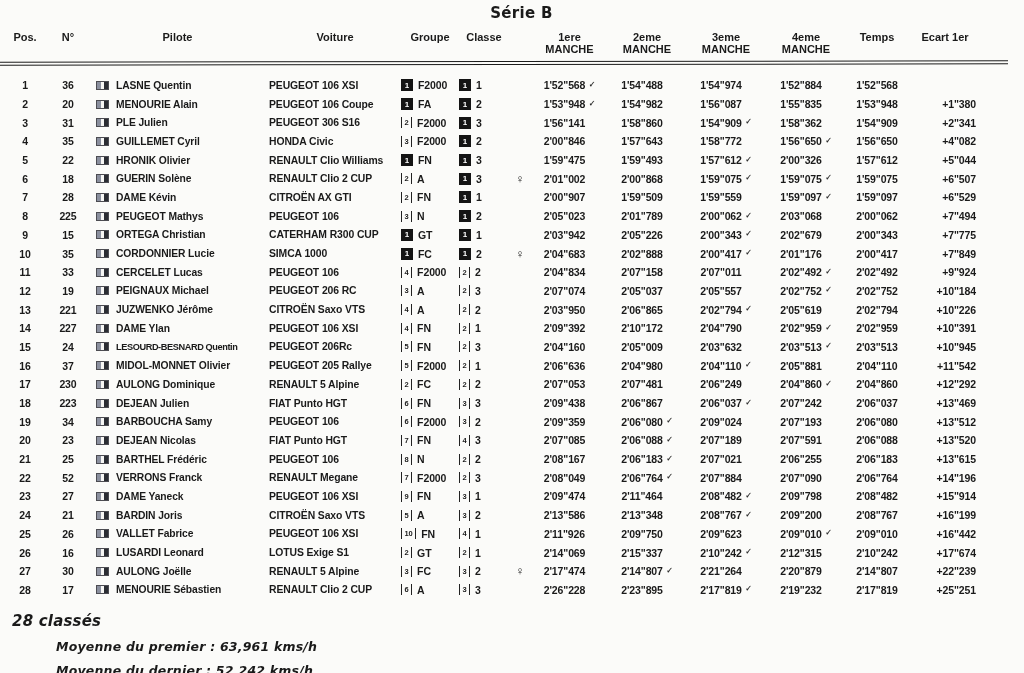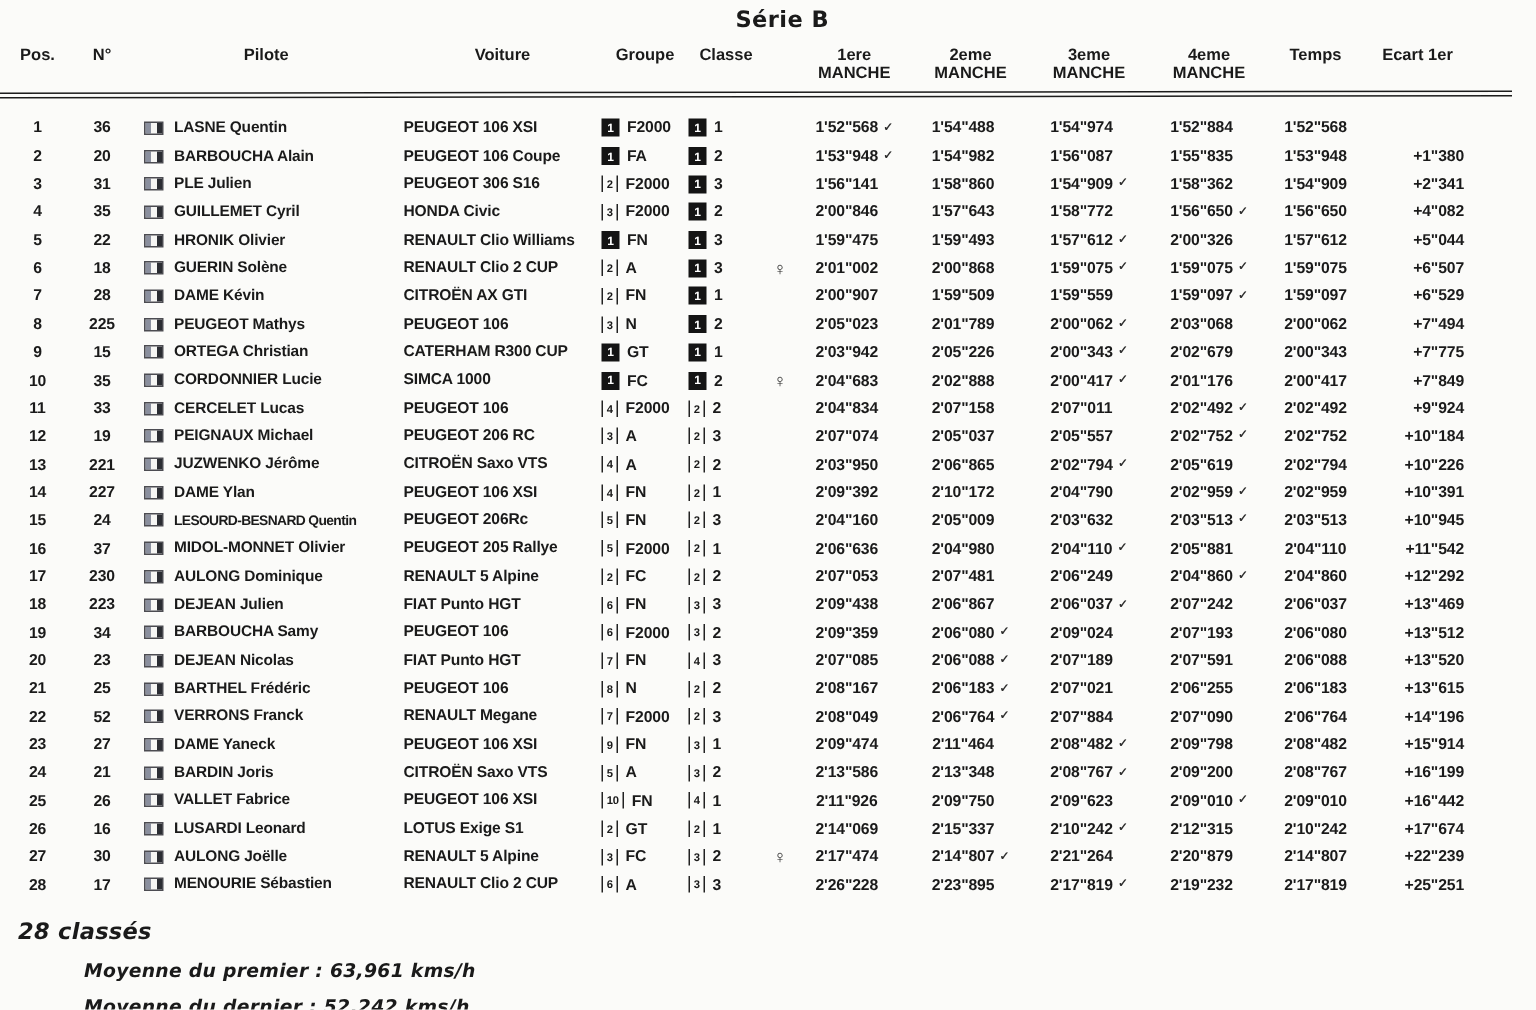--- a/index.html
+++ b/index.html
@@ -150,21 +150,21 @@
             <span class="chk" style="visibility: hidden;">✓</span>
     </div>
     <div class="td temps">1'52"568</div>
     <div class="td ecart"></div>
   </div>
         <div class="tr grid">
     <div class="td pos">2</div>
     <div class="td num">20</div>
     <div class="td pilot">
       <span class="flag"></span>
-      <span class="pname">BARBOUCHA Alain</span>
+      <span class="pname">MENOURIE Alain</span>
     </div>
     <div class="td car">PEUGEOT 106 Coupe</div>
     <div class="td group">
       <span class="mk mk-first">1</span>
       <span>FA</span>
     </div>
     <div class="td cls">
       <span class="mk mk-first">1</span>
       <span>2</span>
     </div>

